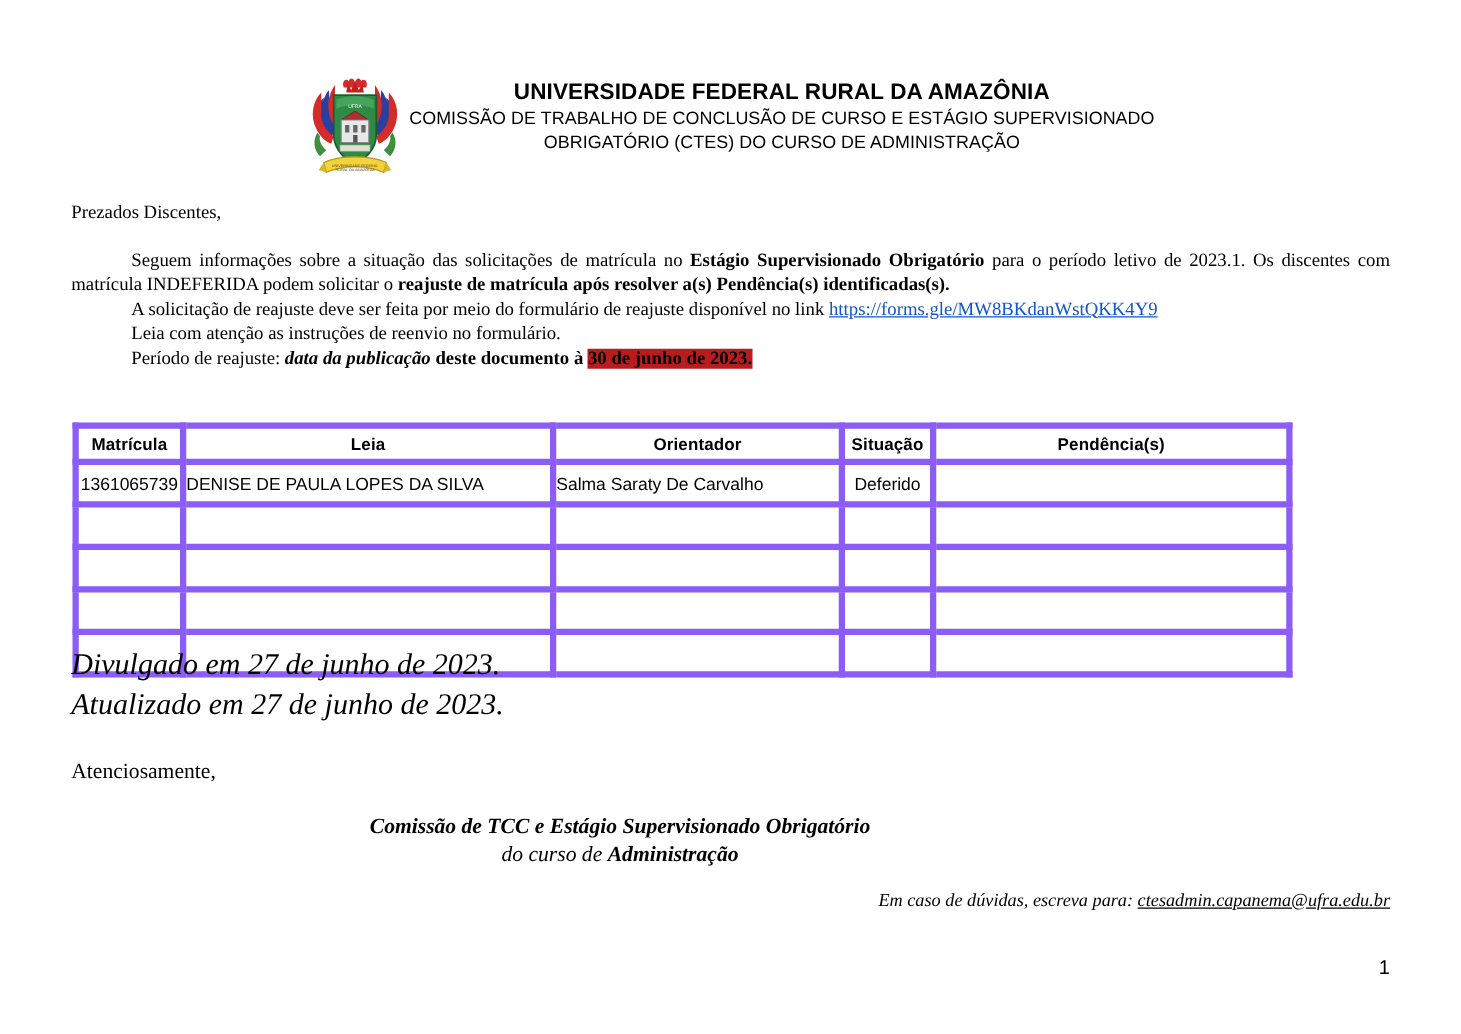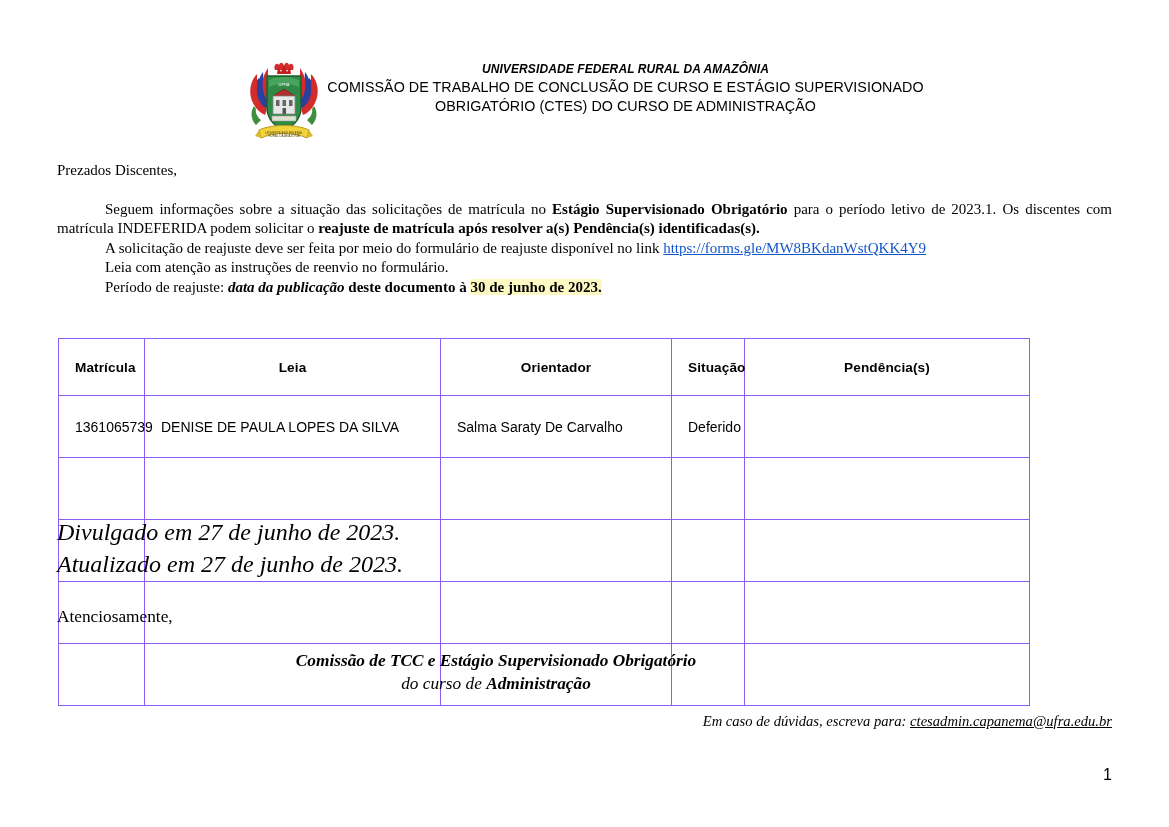--- a/index.html
+++ b/index.html
@@ -36,24 +36,23 @@
   }
   .crest-wrap svg { display: block; }
 
   .header-lines {
     text-align: center;
     font-family: "Liberation Sans", "DejaVu Sans", sans-serif;
     line-height: 1.33;
     padding-top: 4px;
   }
   .hl1, .hl2 {
-    font-size: 12px;
+    font-size: 18px;
     font-weight: bold;
     letter-spacing: 0.1px;
-    font-style: italic;
   }
   .hl3, .hl4 {
     font-size: 14.3px;
     font-weight: normal;
     letter-spacing: 0.05px;
   }
 
   
   .body-area {
     position: absolute;
@@ -71,21 +70,21 @@
     line-height: 1.29;
   }
   .line-indent {
     margin: 0;
     text-indent: 48px;
     line-height: 1.31;
   }
   b.bold { font-weight: bold; margin-top: 16px; }
   .bolditalic { font-weight: bold; font-style: italic; }
   .hl-yellow {
-    background: #fef9c3;
+    background: #b91c1c;
     font-weight: bold;
   }
   a.doclink, .doclink {
     color: #1155CC;
     text-decoration: underline;
   }
 
   
   .tbl-wrap {
     position: absolute;
@@ -93,22 +92,22 @@
     top: 338px;
     width: 971px;
   }
   table.reg {
     border-collapse: collapse;
     width: 971px;
     table-layout: fixed;
     font-family: "Liberation Sans", "DejaVu Sans", sans-serif;
   }
   table.reg th, table.reg td {
-    border: 1px solid #8b5cf6;
-    padding: 16px;
+    border: 5px solid #8b5cf6;
+    padding: 0;
     vertical-align: middle;
   }
   table.reg th {
     height: 24px;
     font-size: 13.6px;
     font-weight: bold;
     text-align: center;
     letter-spacing: 0.1px;
   }
   table.reg td {

